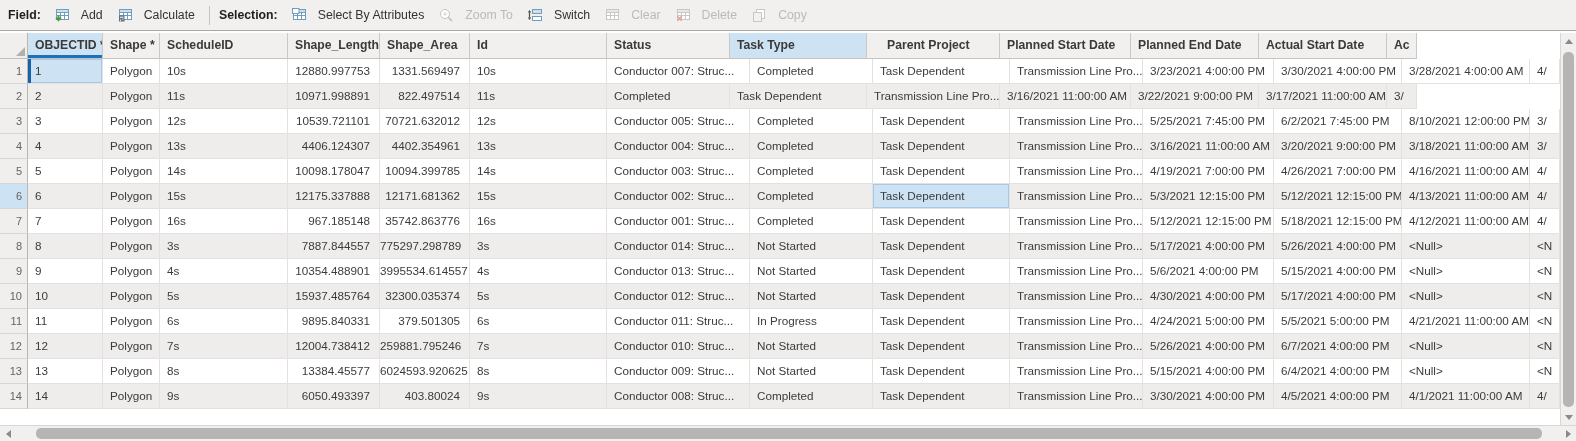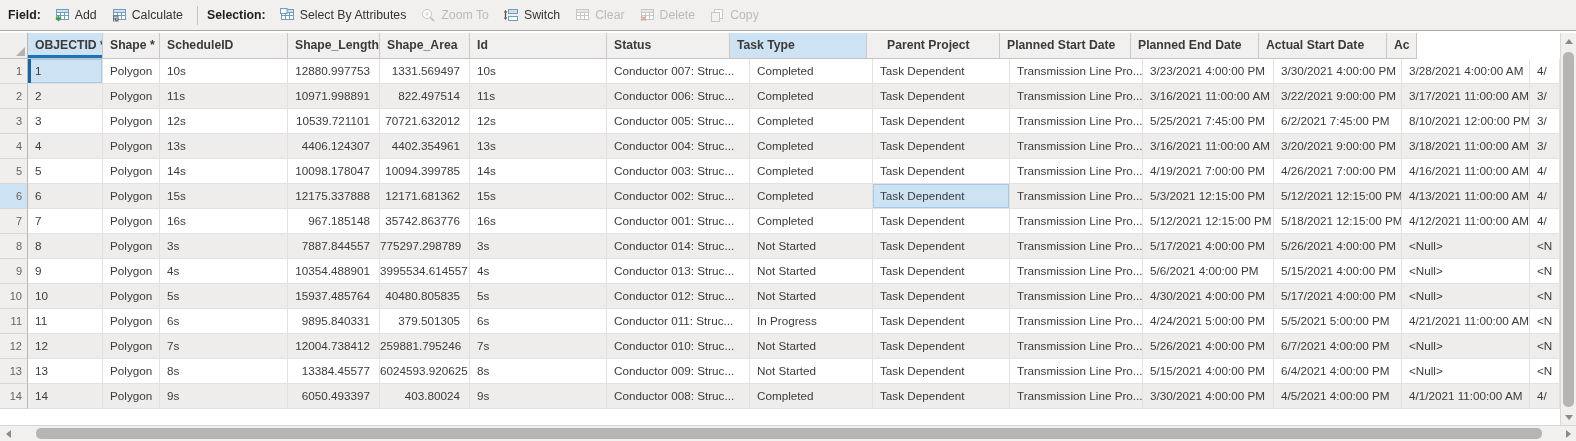--- a/index.html
+++ b/index.html
@@ -11,21 +11,21 @@
   *{box-sizing:border-box; margin:0; padding:0;}
   html,body{width:1576px;height:441px;overflow:hidden;}
   body{font-family:"Liberation Sans","DejaVu Sans",sans-serif; background:#fff; position:relative; color:#3b3b3b;}
 
   
   .toolbar{position:absolute; top:0; left:0; width:1576px; height:31px;
     background:var(--tb-bg); border-bottom:1px solid #a8a6a4;
     display:flex; align-items:center; padding:0 6px; font-size:12.3px; white-space:nowrap;}
   .tb-label{font-weight:700; color:#1e1e1e; margin:0 6px 0 2px;}
   .tb-group{display:flex; align-items:center;}
-  .tb-btn{display:flex; align-items:center; gap:5px; padding:3px 7px; color:#333; cursor:default;}
+  .tb-btn{display:flex; align-items:center; gap:11px; padding:3px 7px; color:#333; cursor:default;}
   .tb-btn.disabled{color:#bcbab8;}
   .tb-btn .ic{width:16px; height:16px; display:inline-block;}
   .tb-sep{width:1px; height:19px; background:#c6c4c2; margin:0 7px;}
 
   
   .grid{position:absolute; top:33px; left:0; width:1560px; height:392px; overflow:hidden; background:#fff;}
   .hrow{display:flex; height:26px;}
   .corner{width:28px; height:26px; background:var(--gutter-bg); border-right:1px solid #b9b7b5;
     border-bottom:1px solid #c3c1bf; position:relative; flex:none;}
   .corner::after{content:""; position:absolute; right:2px; bottom:2px; width:0; height:0;
@@ -198,21 +198,20 @@
       <div class="cell" style="width: 30px;">4/</div>
     </div>
     <div class="drow alt">
       <div class="gcell">2</div>
       <div class="cell" style="width: 75px;">2</div>
       <div class="cell" style="width: 57px;">Polygon</div>
       <div class="cell" style="width: 128px;">11s</div>
       <div class="cell right" style="width: 92px;">10971.998891</div>
       <div class="cell right" style="width: 90px;">822.497514</div>
       <div class="cell" style="width: 137px;">11s</div>
-      <div class="cell" style="width: 143px;">Conductor 006: Struc...</div>
       <div class="cell" style="width: 123px;">Completed</div>
       <div class="cell" style="width: 137px;">Task Dependent</div>
       <div class="cell" style="width: 133px;">Transmission Line Pro...</div>
       <div class="cell" style="width: 131px;">3/16/2021 11:00:00 AM</div>
       <div class="cell" style="width: 128px;">3/22/2021 9:00:00 PM</div>
       <div class="cell" style="width: 128px;">3/17/2021 11:00:00 AM</div>
       <div class="cell" style="width: 30px;">3/</div>
     </div>
     <div class="drow">
       <div class="gcell">3</div>
@@ -332,21 +331,21 @@
       <div class="cell" style="width: 128px;">5/15/2021 4:00:00 PM</div>
       <div class="cell" style="width: 128px;">&lt;Null&gt;</div>
       <div class="cell" style="width: 30px;">&lt;N</div>
     </div>
     <div class="drow alt">
       <div class="gcell">10</div>
       <div class="cell" style="width: 75px;">10</div>
       <div class="cell" style="width: 57px;">Polygon</div>
       <div class="cell" style="width: 128px;">5s</div>
       <div class="cell right" style="width: 92px;">15937.485764</div>
-      <div class="cell right" style="width: 90px;">40480.805835</div>
+      <div class="cell right" style="width: 90px;">32300.035374</div>
       <div class="cell" style="width: 137px;">5s</div>
       <div class="cell" style="width: 143px;">Conductor 012: Struc...</div>
       <div class="cell" style="width: 123px;">Not Started</div>
       <div class="cell" style="width: 137px;">Task Dependent</div>
       <div class="cell" style="width: 133px;">Transmission Line Pro...</div>
       <div class="cell" style="width: 131px;">4/30/2021 4:00:00 PM</div>
       <div class="cell" style="width: 128px;">5/17/2021 4:00:00 PM</div>
       <div class="cell" style="width: 128px;">&lt;Null&gt;</div>
       <div class="cell" style="width: 30px;">&lt;N</div>
     </div>

